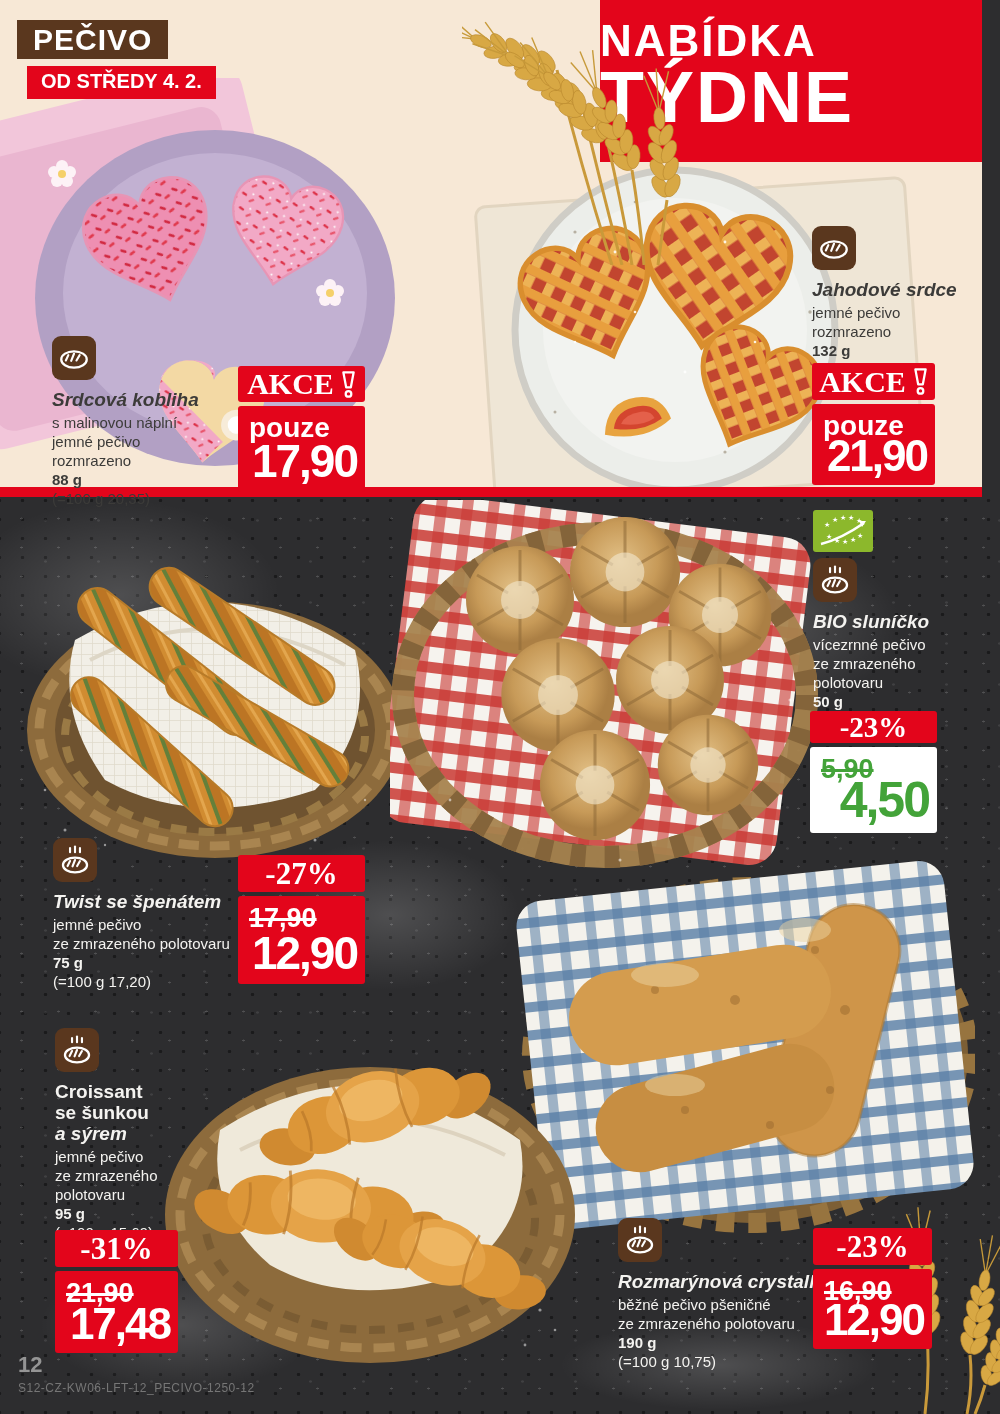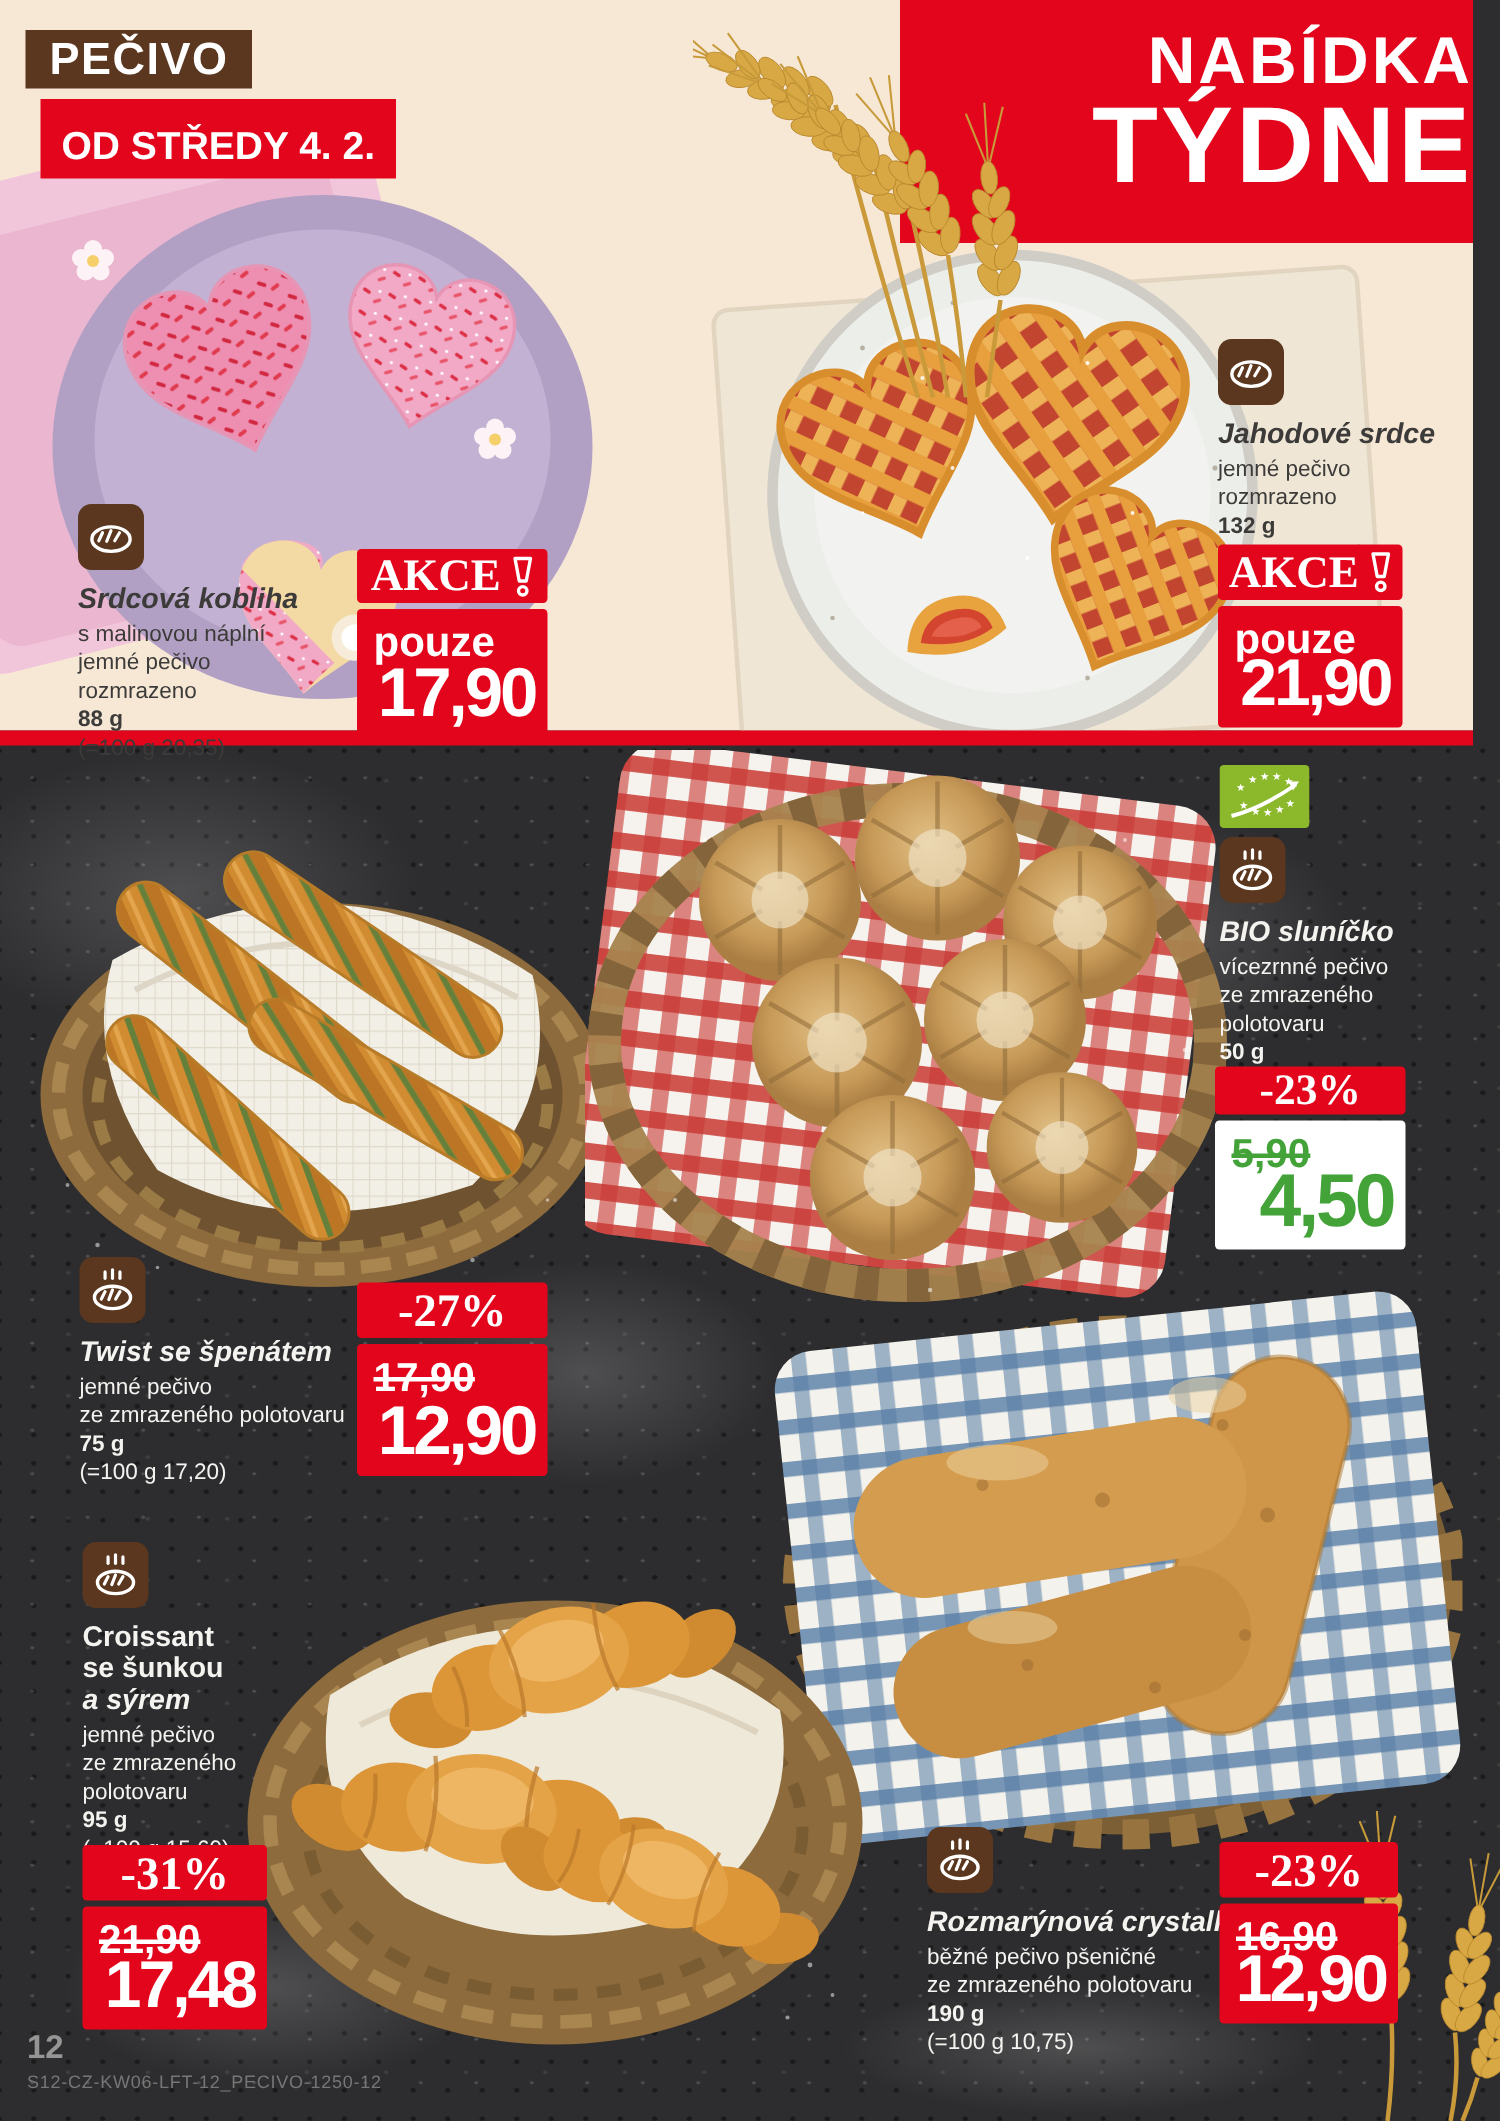--- a/index.html
+++ b/index.html
@@ -16,23 +16,23 @@
       background-size:37px 29px,53px 41px,23px 19px;
       background-position:3px 7px,19px 3px,11px 13px;}
   .dark-area{position:absolute;left:0;top:497px;width:1000px;height:917px;background:#2d2d2f;}
   .dark-area .grain-fill{position:absolute;inset:0;}
   .side-strip{position:absolute;left:982px;top:0;width:18px;height:497px;background:#2d2d2f;}
   .flour{position:absolute;border-radius:50%;background:radial-gradient(closest-side,rgba(255,255,255,.16),rgba(255,255,255,0));}
   
   .cat-box{position:absolute;left:17px;top:20px;background:#5a371e;color:#fff;font-weight:bold;
       font-size:30px;letter-spacing:1px;padding:3px 16px 2px 16px;z-index:7;}
   .date-box{position:absolute;left:27px;top:66px;background:#e3051b;color:#fff;font-weight:bold;
-      font-size:26px;padding:16px 14px 6px 14px;z-index:7;}
+      font-size:20px;padding:4px 14px 6px 14px;z-index:7;}
   .offer-box{position:absolute;left:600px;top:0;width:382px;height:162px;background:#e3051b;color:#fff;
-      text-align:right;z-index:3;}
+      text-align:left;z-index:3;}
   .offer-line1{margin-top:18px;font-size:44px;font-weight:bold;letter-spacing:2px;line-height:46px;}
   .offer-line2{font-size:72px;font-weight:bold;letter-spacing:2px;line-height:66px;}
   
   .pblock{position:absolute;z-index:8;}
   .icon-box{width:44px;height:44px;background:#5a371e;border-radius:9px;display:flex;align-items:center;justify-content:center;margin-bottom:9px;}
   .p-name{font-size:19px;font-weight:bold;line-height:21px;}
   .p-line{font-size:15px;line-height:19px;}
   .p-weight{font-weight:bold;}
   .top-text{color:#3c3b39;}
   .dark-text{color:#f4f3f0;}

